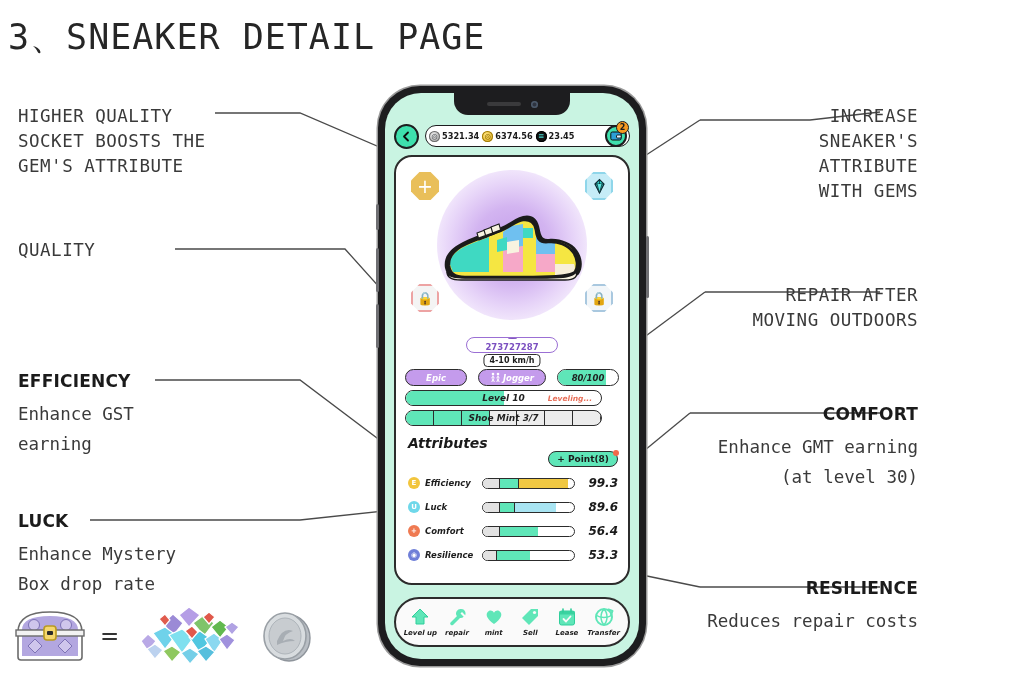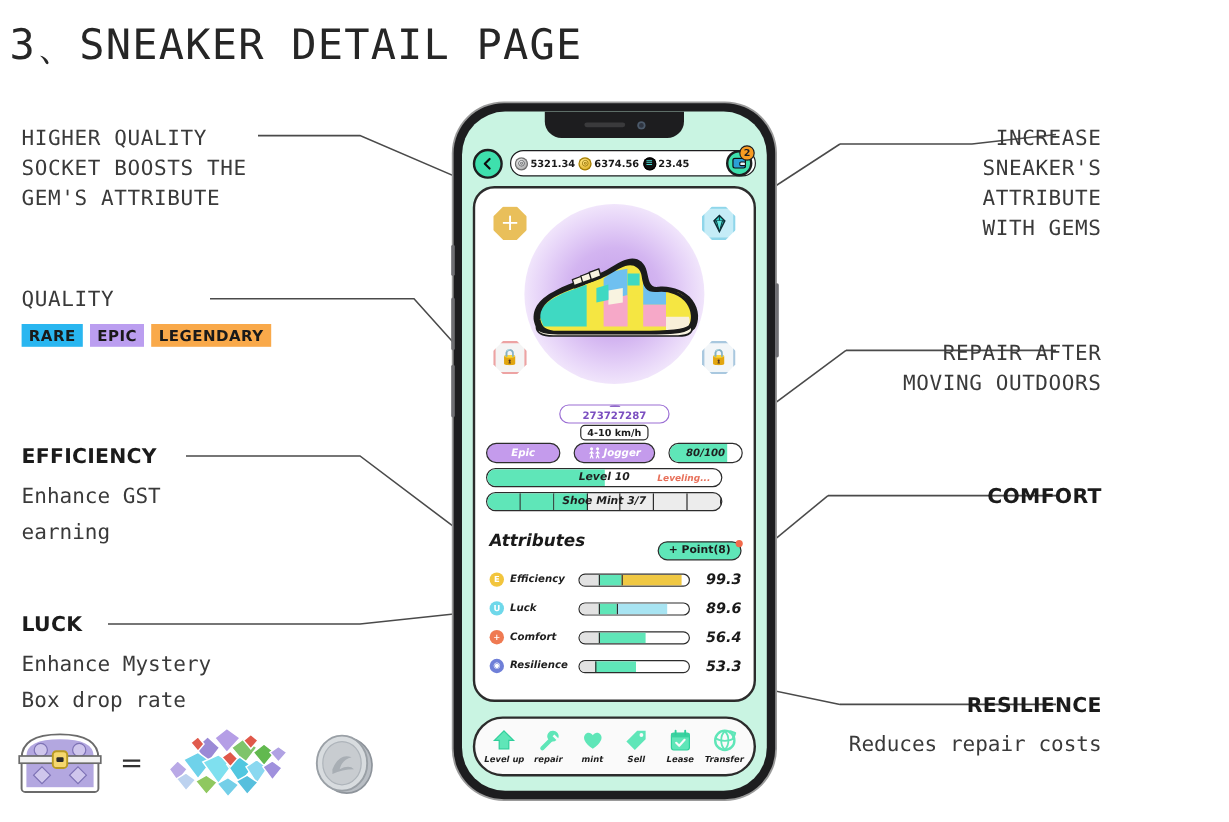--- a/index.html
+++ b/index.html
@@ -237,21 +237,21 @@
   .mintbar .seg:last-child { border-right: none; }
   .mintbar .seg.on { background: #5fe6b8; }
   .mintbar .label {
     position: absolute; inset: 0; display: flex; align-items: center; justify-content: center;
     font-family: "DejaVu Sans", sans-serif; font-style: italic; font-weight: bold;
     font-size: 9px; color: #1f1f1f;
   }
 
   
   .attr-head {
-    display: flex; align-items: center; justify-content: space-between;
+    display: flex; justify-content: space-between;
     padding: 9px 10px 2px 12px;
   }
   .attr-title {
     font-family: "DejaVu Sans", sans-serif; font-style: italic; font-weight: bold;
     font-size: 14px; color: #1a1a1a;
   }
   .point-btn {
     position: relative;
     background: #5fe6b8; border: 1.6px solid #2c2c2c; border-radius: 10px;
     padding: 2px 8px;
@@ -322,25 +322,20 @@
     </g>
   </svg>
 
   <div class="anno caps" style="left:18px; top:104px;">HIGHER QUALITY
 SOCKET BOOSTS THE
 GEM'S ATTRIBUTE</div>
 
   <div class="anno caps" style="left:18px; top:238px;">QUALITY</div>
 
   <div class="quality-badges">
-    <div class="qrow">
-      <span class="qbadge" style="background:#29b6f0">RARE</span>
-      <span class="qbadge" style="background:#bb9ef0">EPIC</span>
-      <span class="qbadge" style="background:#f9a94a">LEGENDARY</span>
-    </div>
   </div>
 
   <div class="anno-head" style="left:18px; top:371px;">EFFICIENCY</div>
   <div class="anno-body" style="left:18px; top:399px;">Enhance GST
 earning</div>
 
   <div class="anno-head" style="left:18px; top:511px;">LUCK</div>
   <div class="anno-body" style="left:18px; top:539px;">Enhance Mystery
 Box drop rate</div>
 
@@ -393,20 +388,22 @@
   </div>
 
   <div class="anno caps anno-r" style="right:22px; top:104px;">INCREASE
 SNEAKER'S
 ATTRIBUTE
 WITH GEMS</div>
   <div class="anno caps anno-r" style="right:22px; top:283px;">REPAIR AFTER
 MOVING OUTDOORS</div>
 
   <div class="anno-head" style="right:22px; top:404px;">COMFORT</div>
+  <div class="anno-body anno-r" style="right:22px; top:432px; text-align:right;">Enhance GMT earning
+(at level 30)</div>
 
   <div class="anno-head" style="right:22px; top:578px;">RESILIENCE</div>
   <div class="anno-body anno-r" style="right:22px; top:606px; text-align:right;">Reduces repair costs</div>
 
   <div class="phone">
     <div class="side-btn sb1"></div>
     <div class="side-btn sb2"></div>
     <div class="side-btn sb3"></div>
     <div class="side-btn sb4"></div>
 

